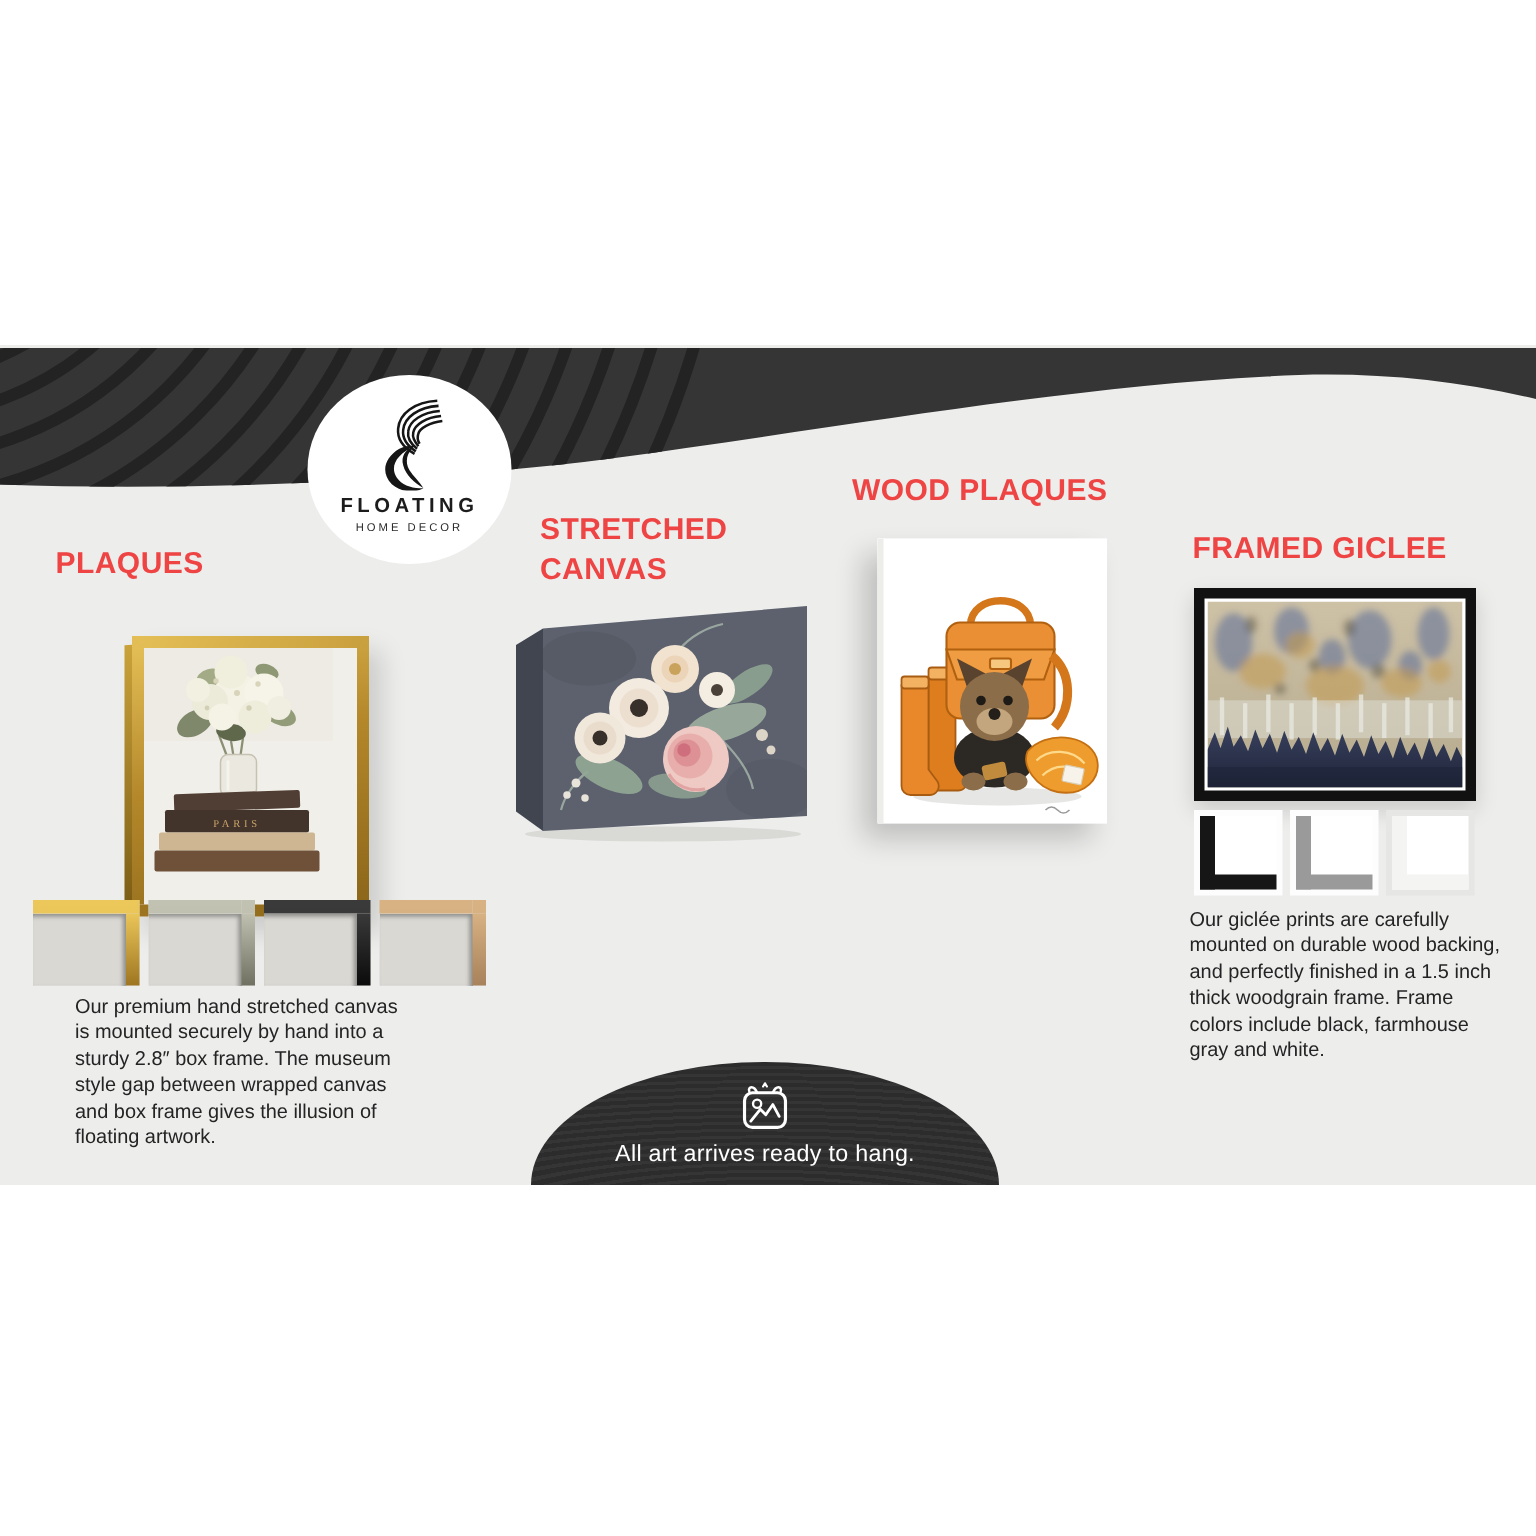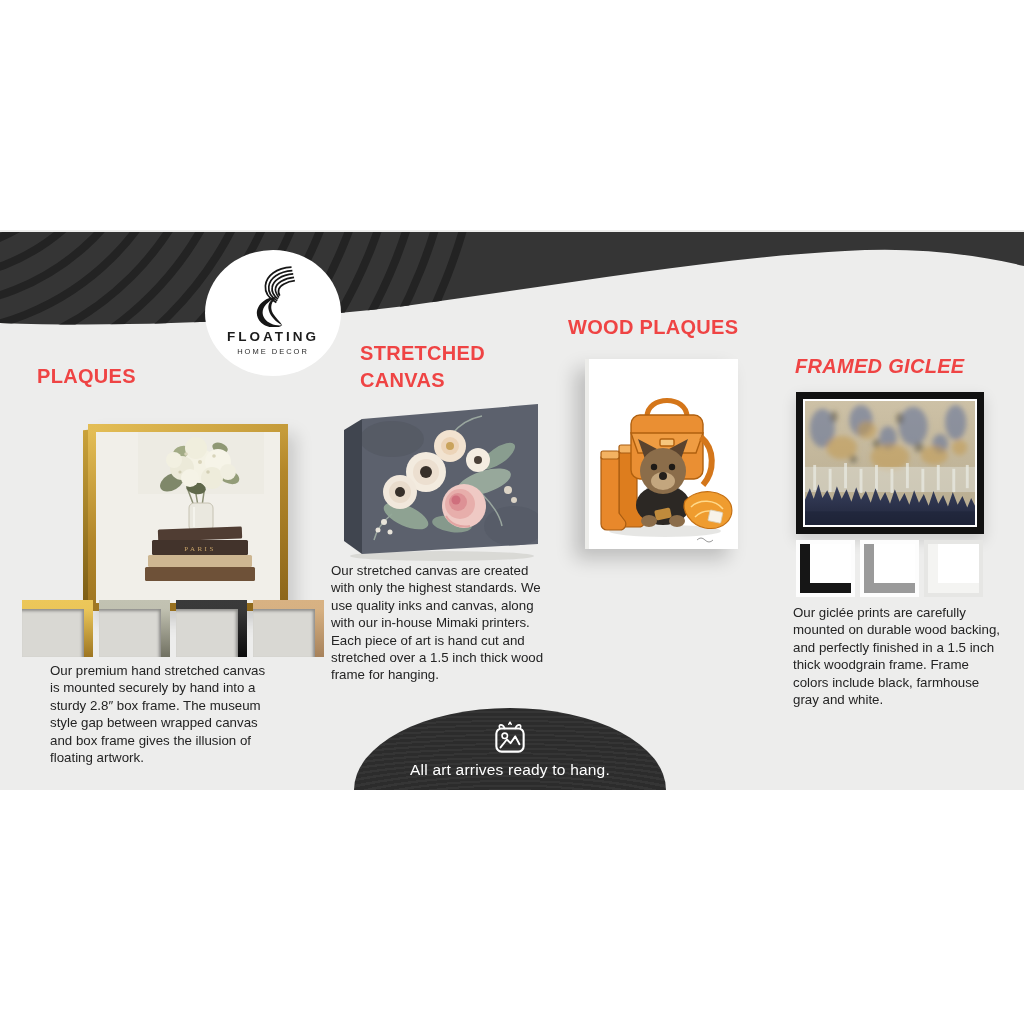--- a/index.html
+++ b/index.html
@@ -13,21 +13,21 @@
   .logo-circle svg{margin-top:13px;}
   .brand-name{font-size:13.5px;font-weight:700;letter-spacing:3px;color:#1c1c1c;margin-top:2px;}
   .brand-tagline{font-size:7.5px;font-weight:500;letter-spacing:2px;color:#2a2a2a;margin-top:3px;}
   
   .h{position:absolute;z-index:3;font-size:20px;line-height:27px;font-weight:700;
      letter-spacing:0.3px;color:#ef4444;}
   .p{position:absolute;z-index:3;font-size:13.3px;line-height:17.4px;color:#242424;}
   
   .float-frame{position:absolute;left:88px;top:424px;width:142px;height:171px;z-index:3;
                border:8px solid;border-image:linear-gradient(160deg,#e3bd55,#b3872a 45%,#8c661a) 1;
-               background:#f1efe9;box-shadow:8px 10px 16px rgba(0,0,0,0.15);padding-left:42px;}
+               background:#f1efe9;box-shadow:8px 10px 16px rgba(0,0,0,0.15);}
   .float-frame .side{position:absolute;left:-13px;top:-2px;width:5px;height:103%;
                background:linear-gradient(#caa23a,#7a5c14);transform:skewY(-3deg);}
   .swatch-row{position:absolute;left:22px;top:600px;z-index:3;display:flex;gap:6px;}
   .corner-f{position:relative;width:62px;height:48px;background:#d9d8d3;
             border-top:9px solid;border-right:9px solid;
             box-shadow:inset -2px 2px 3px rgba(0,0,0,0.35);}
   .corner-f.gold{border-image:linear-gradient(180deg,#ecc75a,#9c7420) 1;}
   .corner-f.silver{border-image:linear-gradient(180deg,#c2c2b2,#6f6f60) 1;}
   .corner-f.black{border-image:linear-gradient(180deg,#3a3a3a,#0a0a0a) 1;}
   .corner-f.tan{border-image:linear-gradient(180deg,#d8b283,#a6815a) 1;}
@@ -194,21 +194,20 @@
         <circle cx="68" cy="98" r="11" fill="#e9dccc"></circle>
       <circle cx="68" cy="98" r="5" fill="#37302a"></circle>
       <circle cx="132" cy="112" r="22" fill="#efc9c4"></circle>
         <circle cx="128" cy="110" r="15" fill="#e7aeab"></circle>
       <circle cx="126" cy="108" r="9" fill="#dd9195"></circle>
         <circle cx="124" cy="106" r="4.5" fill="#cf6f7d"></circle>
       <path d="M114,122 C118,130 128,134 138,132" stroke="#e2a4a2" stroke-width="2" fill="none"></path>
     </g>
   </svg>
 
-  <div class="p" style="left:331px;top:562px;width:224px;">Our stretched canvas are created with only the highest standards. We use quality inks and canvas, along with our in-house Mimaki printers. Each piece of art is hand cut and stretched over a 1.5 inch thick wood frame for hanging.</div>
 
   <div class="h" style="left:568px;top:314px;">WOOD PLAQUES</div>
 
   <div class="plaque">
     <svg width="153" height="190" viewBox="0 0 153 190">
       <rect width="153" height="190" fill="#ffffff"></rect>
       <rect width="4" height="190" fill="#ededea"></rect>
       <ellipse cx="80" cy="172" rx="56" ry="6" fill="#dcdcd8" opacity="0.7"></ellipse>
       <g stroke="#a85c12" stroke-width="1.2">
         <path d="M34,92 h18 v58 l7,9 a6 6 0 0 1 -5 9 h-14 a6 6 0 0 1 -6 -6 z" fill="#dd7d1e"></path>
@@ -235,21 +234,21 @@
       <ellipse cx="64" cy="162" rx="8" ry="6" fill="#8b6d4a"></ellipse>
       <ellipse cx="92" cy="162" rx="8" ry="6" fill="#8b6d4a"></ellipse>
       <path d="M100,142 C112,128 140,130 146,146 C150,160 138,172 120,169 C106,166 96,152 100,142 Z" fill="#ef9c2f" stroke="#c46f12" stroke-width="1.2"></path>
       <path d="M106,148 C114,140 130,140 138,150 M110,158 C118,150 130,150 136,158" stroke="#ffd98a" stroke-width="1.5" fill="none"></path>
       <rect x="124" y="152" width="13" height="11" rx="1" fill="#f7f3ea" stroke="#d9cdb4" stroke-width="0.8" transform="rotate(12 130 157)"></rect>
       <path d="M112,181 q4,-4 8,0 q4,4 8,0" stroke="#9a9a9a" stroke-width="1" fill="none"></path>
     </svg>
   </div>
 
 
-  <div class="h" style="left:795px;top:353px;font-style:italic;">FRAMED GICLEE</div>
+  <div class="h" style="left:795px;top:353px;">FRAMED GICLEE</div>
 
   <div class="giclee-frame">
     <svg width="170" height="124" viewBox="0 0 176 128" preserveAspectRatio="none">
       <defs>
         <linearGradient id="gt" x1="0" y1="0" x2="0" y2="1">
           <stop offset="0" stop-color="#cdc1a6"></stop>
             <stop offset="1" stop-color="#b6aa8e"></stop>
         </linearGradient>
         <linearGradient id="gn" x1="0" y1="0" x2="0" y2="1">
           <stop offset="0" stop-color="#39415f"></stop>

